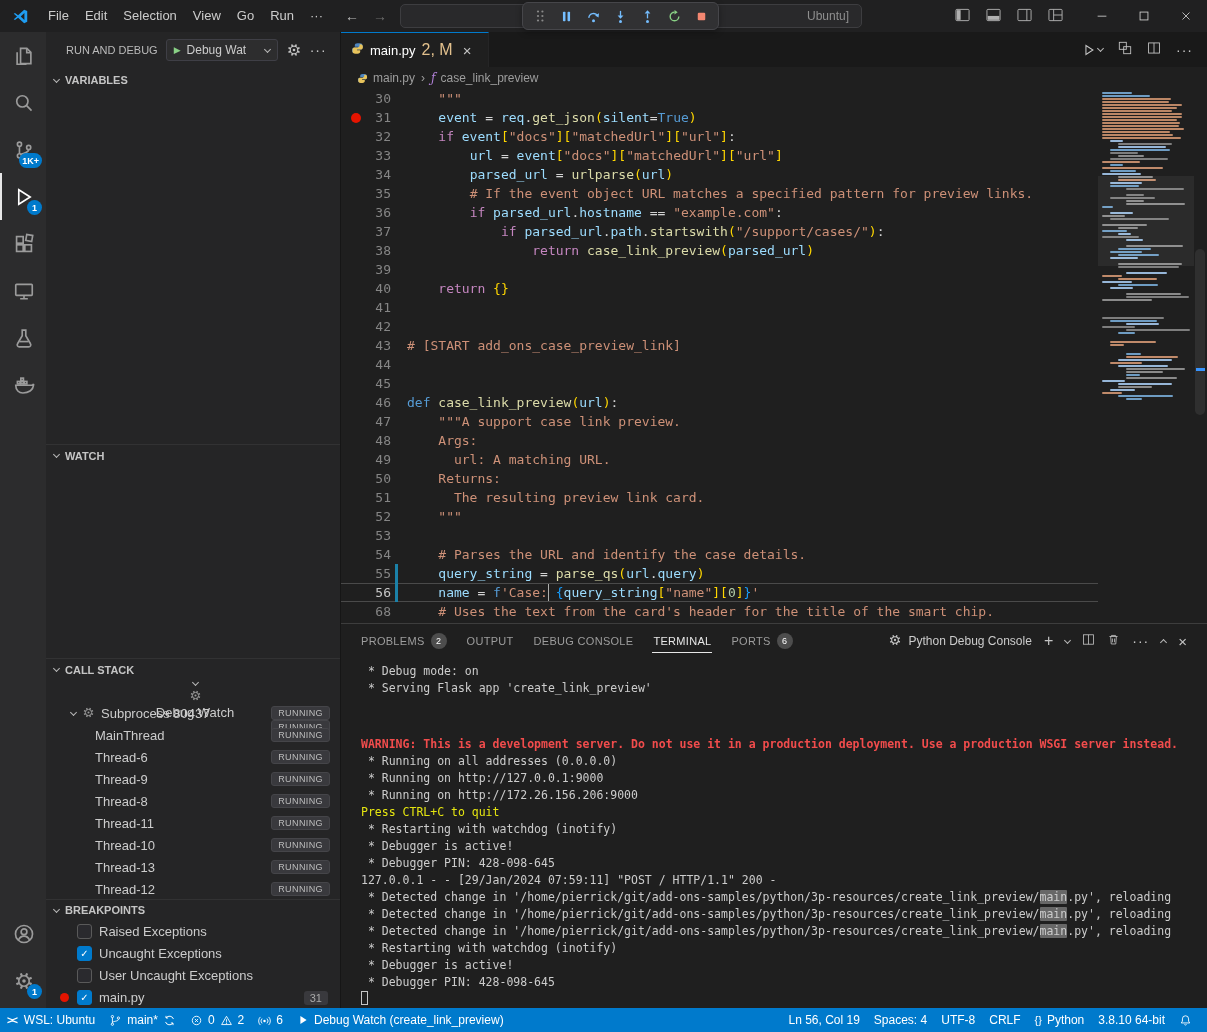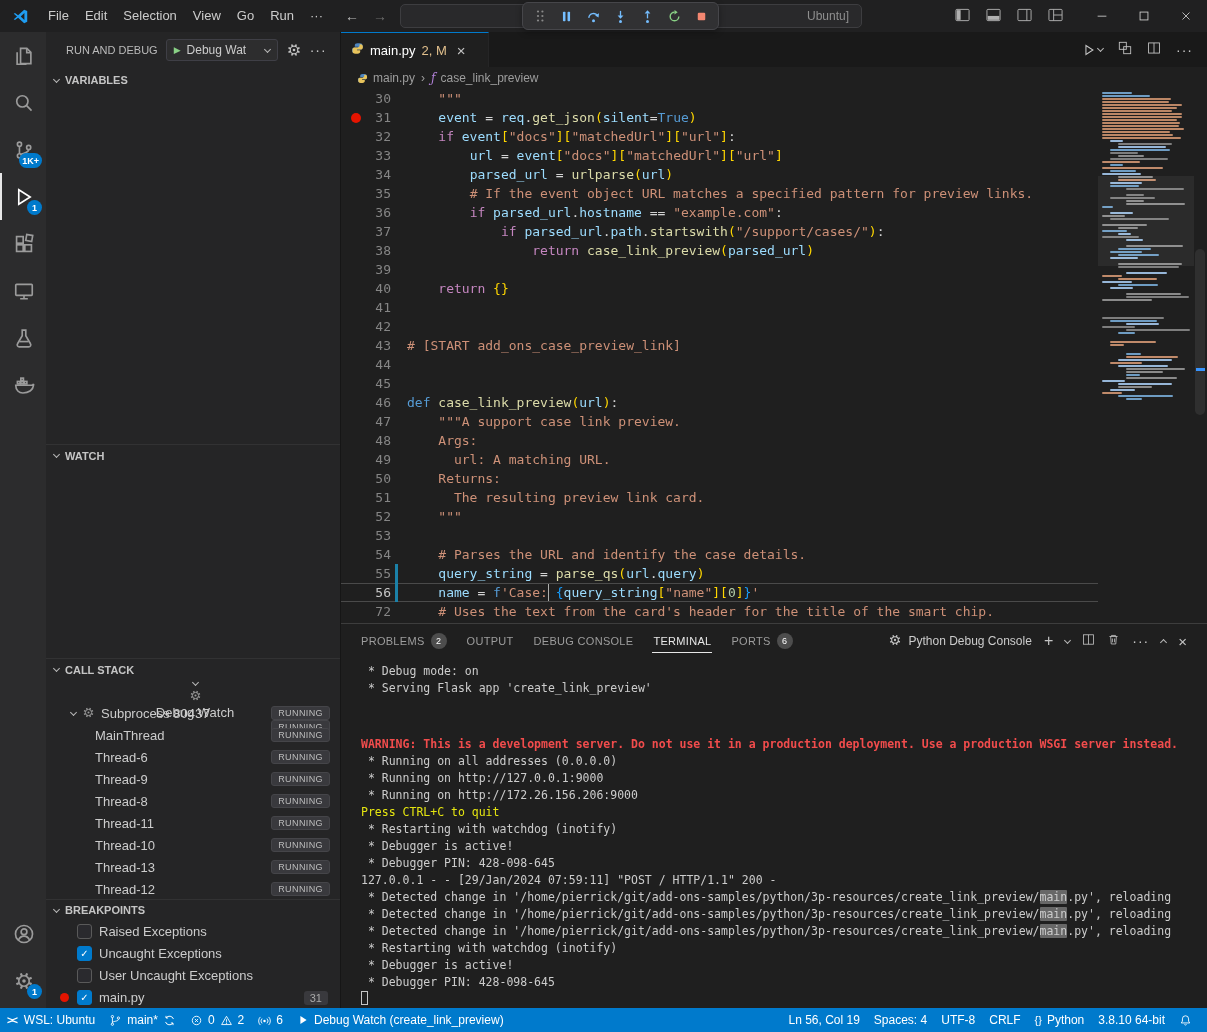--- a/index.html
+++ b/index.html
@@ -62,21 +62,21 @@
     align-items:center;justify-content:center;font-size:10px;color:#fff;flex:none;}
   .cb.checked{background:var(--acc);border-color:var(--acc);}
   .bp-line{margin-left:auto;font-size:11px;color:#aaa;background:#39393d;border-radius:3px;padding:1px 6px;}
 
   
   .editor-col{flex:1;display:flex;flex-direction:column;min-width:0;}
   .tabbar{flex:0 0 35px;background:#191919;display:flex;align-items:stretch;}
   .tab{background:#1f1f1f;border-top:1px solid var(--acc);border-right:1px solid #252526;display:flex;
     align-items:center;gap:6px;padding:0 10px;min-width:148px;}
   .tab-label{color:#fff;font-size:13px;}
-  .tab-deco{color:#e2c08d;font-size:13px;}
+  .tab-deco{color:#e2c08d;font-size:16px;}
   .tab-close{color:#c5c5c5;font-size:15px;margin-left:4px;}
   .editor-actions{margin-left:auto;display:flex;align-items:center;gap:15px;padding-right:14px;color:#c5c5c5;}
   .breadcrumbs{flex:0 0 22px;background:#1f1f1f;display:flex;align-items:center;gap:6px;padding-left:16px;
     font-size:12px;color:#9d9d9d;}
   .crumb{display:flex;align-items:center;gap:5px;}
   .sym-icon{color:#b180d7;font-family:"DejaVu Serif",serif;font-style:italic;font-size:12px;}
 
   .code-area{flex:1;background:#1f1f1f;display:flex;overflow:hidden;}
   .code-lines{flex:1;min-width:0;overflow:hidden;}
   .code-row{display:flex;height:19px;}
@@ -623,21 +623,21 @@
             </div>
             <div class="code-row">
               <div class="gutter"><span class="chg-bar"></span><span class="lnum">55</span></div>
               <div class="ltext"><span class="tok-p">    </span><span class="tok-v">query_string</span><span class="tok-p"> = </span><span class="tok-f">parse_qs</span><span class="tok-b">(</span><span class="tok-v">url</span><span class="tok-p">.</span><span class="tok-v">query</span><span class="tok-b">)</span></div>
             </div>
             <div class="code-row current">
               <div class="gutter"><span class="chg-bar"></span><span class="lnum">56</span></div>
               <div class="ltext"><span class="tok-p">    </span><span class="tok-v">name</span><span class="tok-p"> = </span><span class="tok-d">f</span><span class="tok-s">'Case: </span><span class="tok-B">{</span><span class="tok-v">query_string</span><span class="tok-b">[</span><span class="tok-s">"name"</span><span class="tok-b">][</span><span class="tok-n">0</span><span class="tok-b">]</span><span class="tok-B">}</span><span class="tok-s">'</span><span class="cursor" style="left: 18ch;"></span></div>
             </div>
             <div class="code-row">
-              <div class="gutter"><span class="lnum">72</span></div>
+              <div class="gutter"><span class="lnum">68</span></div>
               <div class="ltext"><span class="tok-p">    </span><span class="tok-c"># Uses the text from the card's header for the title of the smart chip.</span></div>
             </div>
             <div class="code-row">
               <div class="gutter"><span class="lnum">58</span></div>
               <div class="ltext"><span class="tok-p">    </span><span class="tok-k">return</span><span class="tok-p"> </span><span class="tok-b">{</span></div>
             </div>
             <div class="code-row">
               <div class="gutter"><span class="lnum">59</span></div>
               <div class="ltext"><span class="tok-p">        </span><span class="tok-s">"action"</span><span class="tok-p">: </span><span class="tok-B">{</span></div>
             </div>

